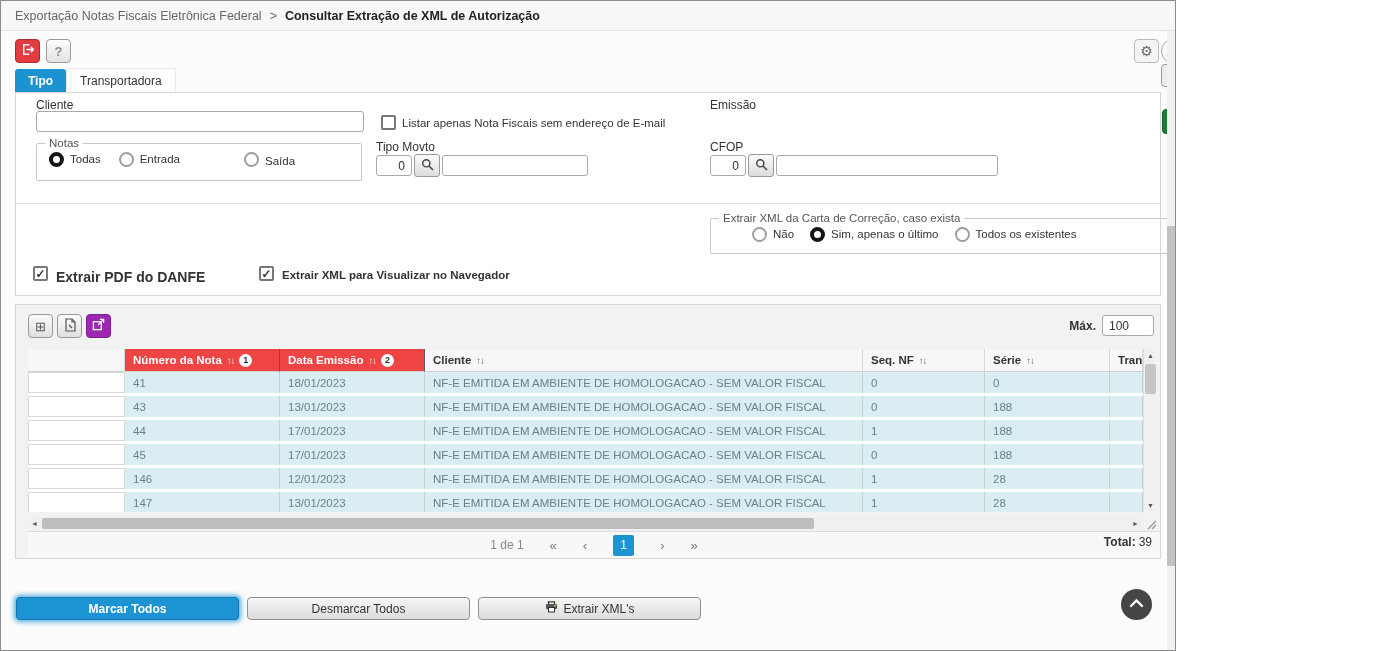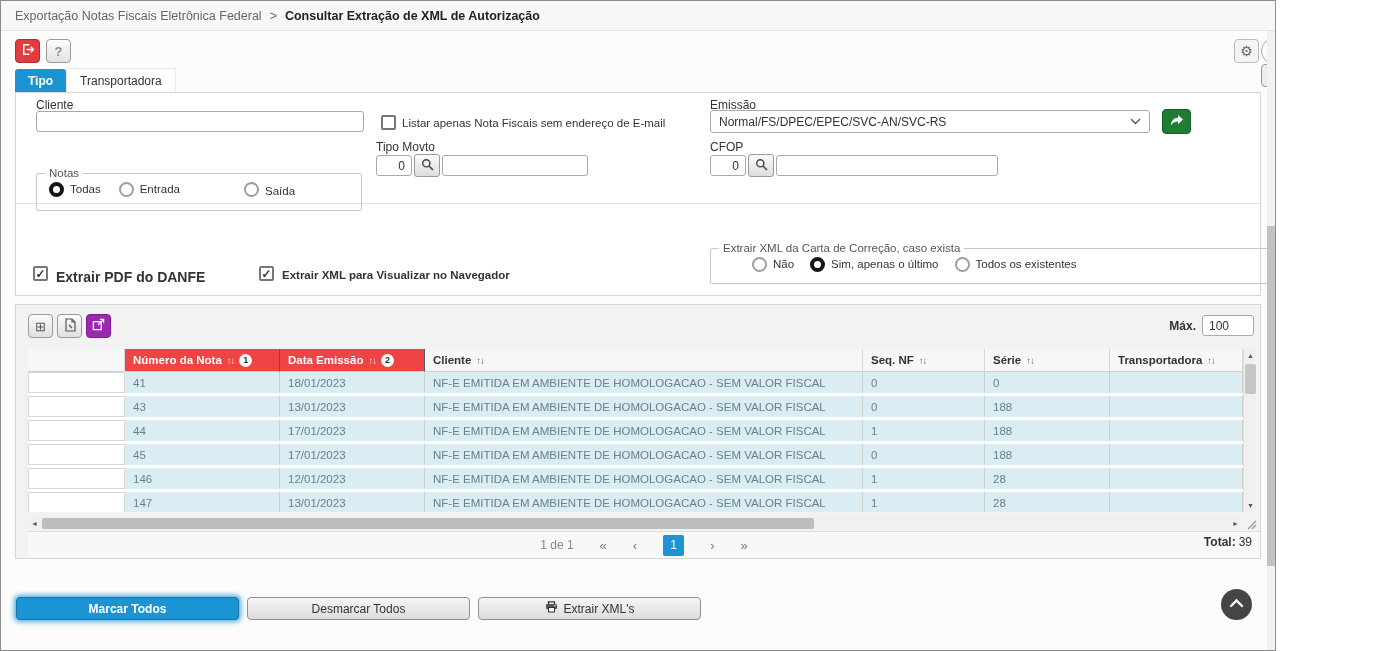--- a/index.html
+++ b/index.html
@@ -1,18 +1,18 @@
 <!DOCTYPE html>
 <html><head>
 <meta charset="utf-8">
 <style>
   * { box-sizing: border-box; margin: 0; padding: 0; }
   html,body { width:1398px; height:651px; }
   body { font-family:"Liberation Sans", sans-serif; font-size:12px; color:#333; background:#fff; }
-  .page { position:relative; width:1276px; height:651px; border:1px solid #8c8c8c; background:#fcfcfc; overflow:hidden; }
+  .page { position:relative; width:1176px; height:651px; border:1px solid #8c8c8c; background:#fcfcfc; overflow:hidden; }
 
   
   .breadcrumb { height:30px; display:flex; align-items:center; gap:8px; padding:0 14px; background:#f7f7f7; border-bottom:1px solid #e3e3e3; font-size:12.5px; color:#666; }
   .breadcrumb b { color:#222; }
 
   
   .topbar { position:relative; height:26px; margin:8px 14px 0; }
   .sqbtn { position:absolute; width:25px; height:24px; border-radius:4px; border:1px solid #9a9a9a;
            background:linear-gradient(#fdfdfd,#e2e2e2); display:flex; align-items:center; justify-content:center; cursor:pointer; }
   .btn-logout { left:0; top:0; background:#e23b40; border-color:#b02c30; }
@@ -26,21 +26,21 @@
   .tab.inactive { background:#fff; border:1px solid #e8e8e8; border-bottom:none; color:#333; }
 
   
   .panel { margin:0 14px; border:1px solid #d6d6d6; background:#fff; position:relative; height:204px; }
   .sec-filters { position:relative; height:111px; border-bottom:1px solid #e2e2e2; }
   .sec-options { position:relative; height:92px; }
   .flabel { position:absolute; font-size:12px; color:#333; }
   .tinput { border:1px solid #a9a9a9; border-radius:3px; background:#fff; height:21px; padding:0 6px; font-size:12px; color:#333; font-family:"Liberation Sans",sans-serif; }
   .select { position:absolute; border:1px solid #a9a9a9; border-radius:3px; background:#fff; height:23px; display:flex; align-items:center; padding:0 8px; font-size:12px; }
   .select .chev { margin-left:auto; color:#555; font-size:10px; }
-  fieldset { position:absolute; border:1px solid #c9c9c9; border-radius:2px;margin-top:30px; }
+  fieldset { position:absolute; border:1px solid #c9c9c9; border-radius:2px; }
   legend { font-size:11.5px; color:#555; margin-left:8px; padding:0 4px; }
   .radioline { display:flex; align-items:center; height:26px; }
   .radio { width:15px; height:15px; border-radius:50%; border:2px solid #9e9e9e; background:#fff; flex:none; cursor:pointer; }
   .radio.on { border:4.5px solid #151515; }
   .rlabel { margin:0 0 0 6px; font-size:11.5px; color:#333; }
   .checkbox { width:15px; height:15px; border:2px solid #777; border-radius:2px; background:#fff; display:flex; align-items:center; justify-content:center;
               font-size:12px; font-weight:bold; color:#333; line-height:1; cursor:pointer; }
   .btn-green { position:absolute; width:29px; height:25px; background:#1e7d33; border:1px solid #17632a; border-radius:4px; display:flex; align-items:center; justify-content:center; cursor:pointer; }
   .srchbtn { width:26px; height:23px; border:1px solid #9a9a9a; border-radius:3px; background:linear-gradient(#fbfbfb,#ddd); display:flex; align-items:center; justify-content:center; margin:0 2px; cursor:pointer; }
 
@@ -133,28 +133,20 @@
 
   <div class="panel">
     <div class="sec-filters">
       <span class="flabel" style="left:20px;top:5px;">Cliente</span>
       <input class="tinput" style="position: absolute; left: 20px; top: 18px; width: 328px;" value="">
 
       <span class="checkbox" style="position:absolute;left:365px;top:22px;"></span>
       <span class="flabel" style="left:386px;top:24px;font-size:11.5px;">Listar apenas Nota Fiscais sem endereço de E-mail</span>
 
       <span class="flabel" style="left:694px;top:5px;">Emissão</span>
-      <div class="select" style="left:694px;top:17px;width:440px;">
-        <span>Normal/FS/DPEC/EPEC/SVC-AN/SVC-RS</span>
-        <span class="chev">
-          <svg width="11" height="7" viewBox="0 0 11 7">
-              <path d="M1 1 L5.5 5.5 L10 1" fill="none" stroke="#555" stroke-width="1.4"></path>
-            </svg>
-        </span>
-      </div>
       <div class="btn-green" style="left:1146px;top:16px;">
         <span>
           <svg width="16" height="13" viewBox="0 0 16 13">
               <path d="M14 5.6 L9 1 V3.8 C4.8 3.9 2.4 6.6 1.8 11.5 C3.6 8.5 6 7.4 9 7.4 V10.2 Z" fill="#fff"></path>
             </svg>
         </span>
       </div>
 
       <fieldset style="left:20px;top:44px;width:326px;height:44px;">
         <legend>Notas</legend>

